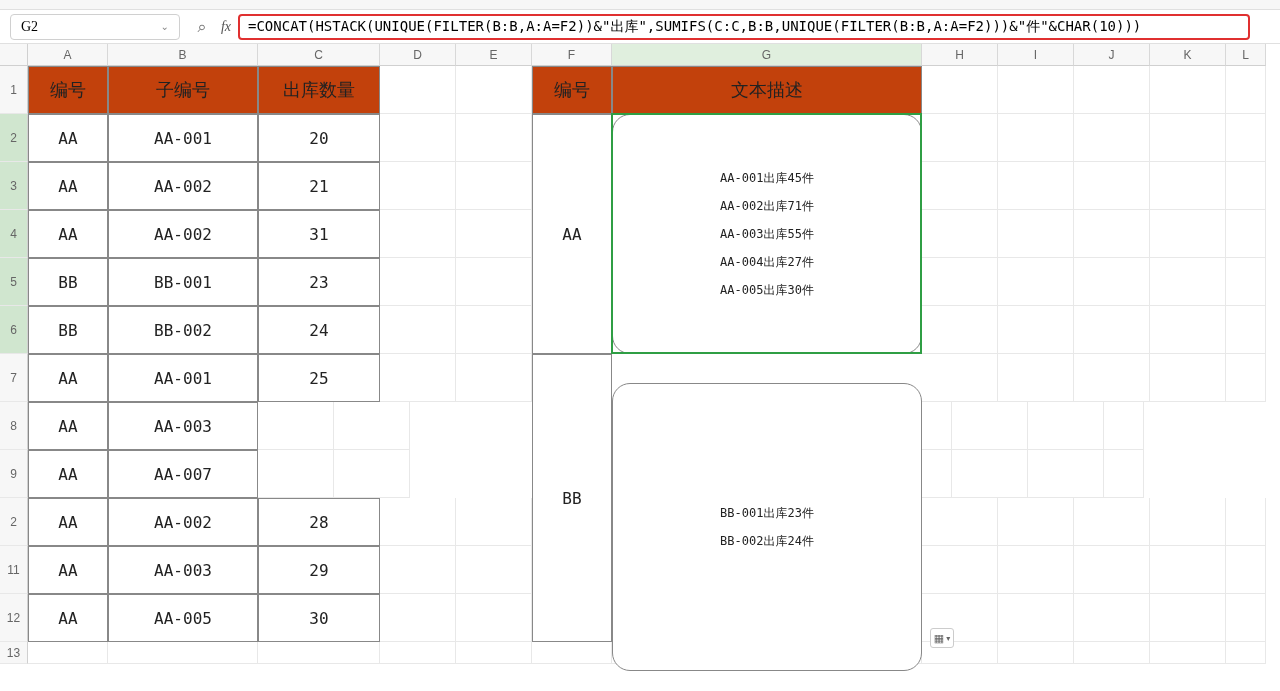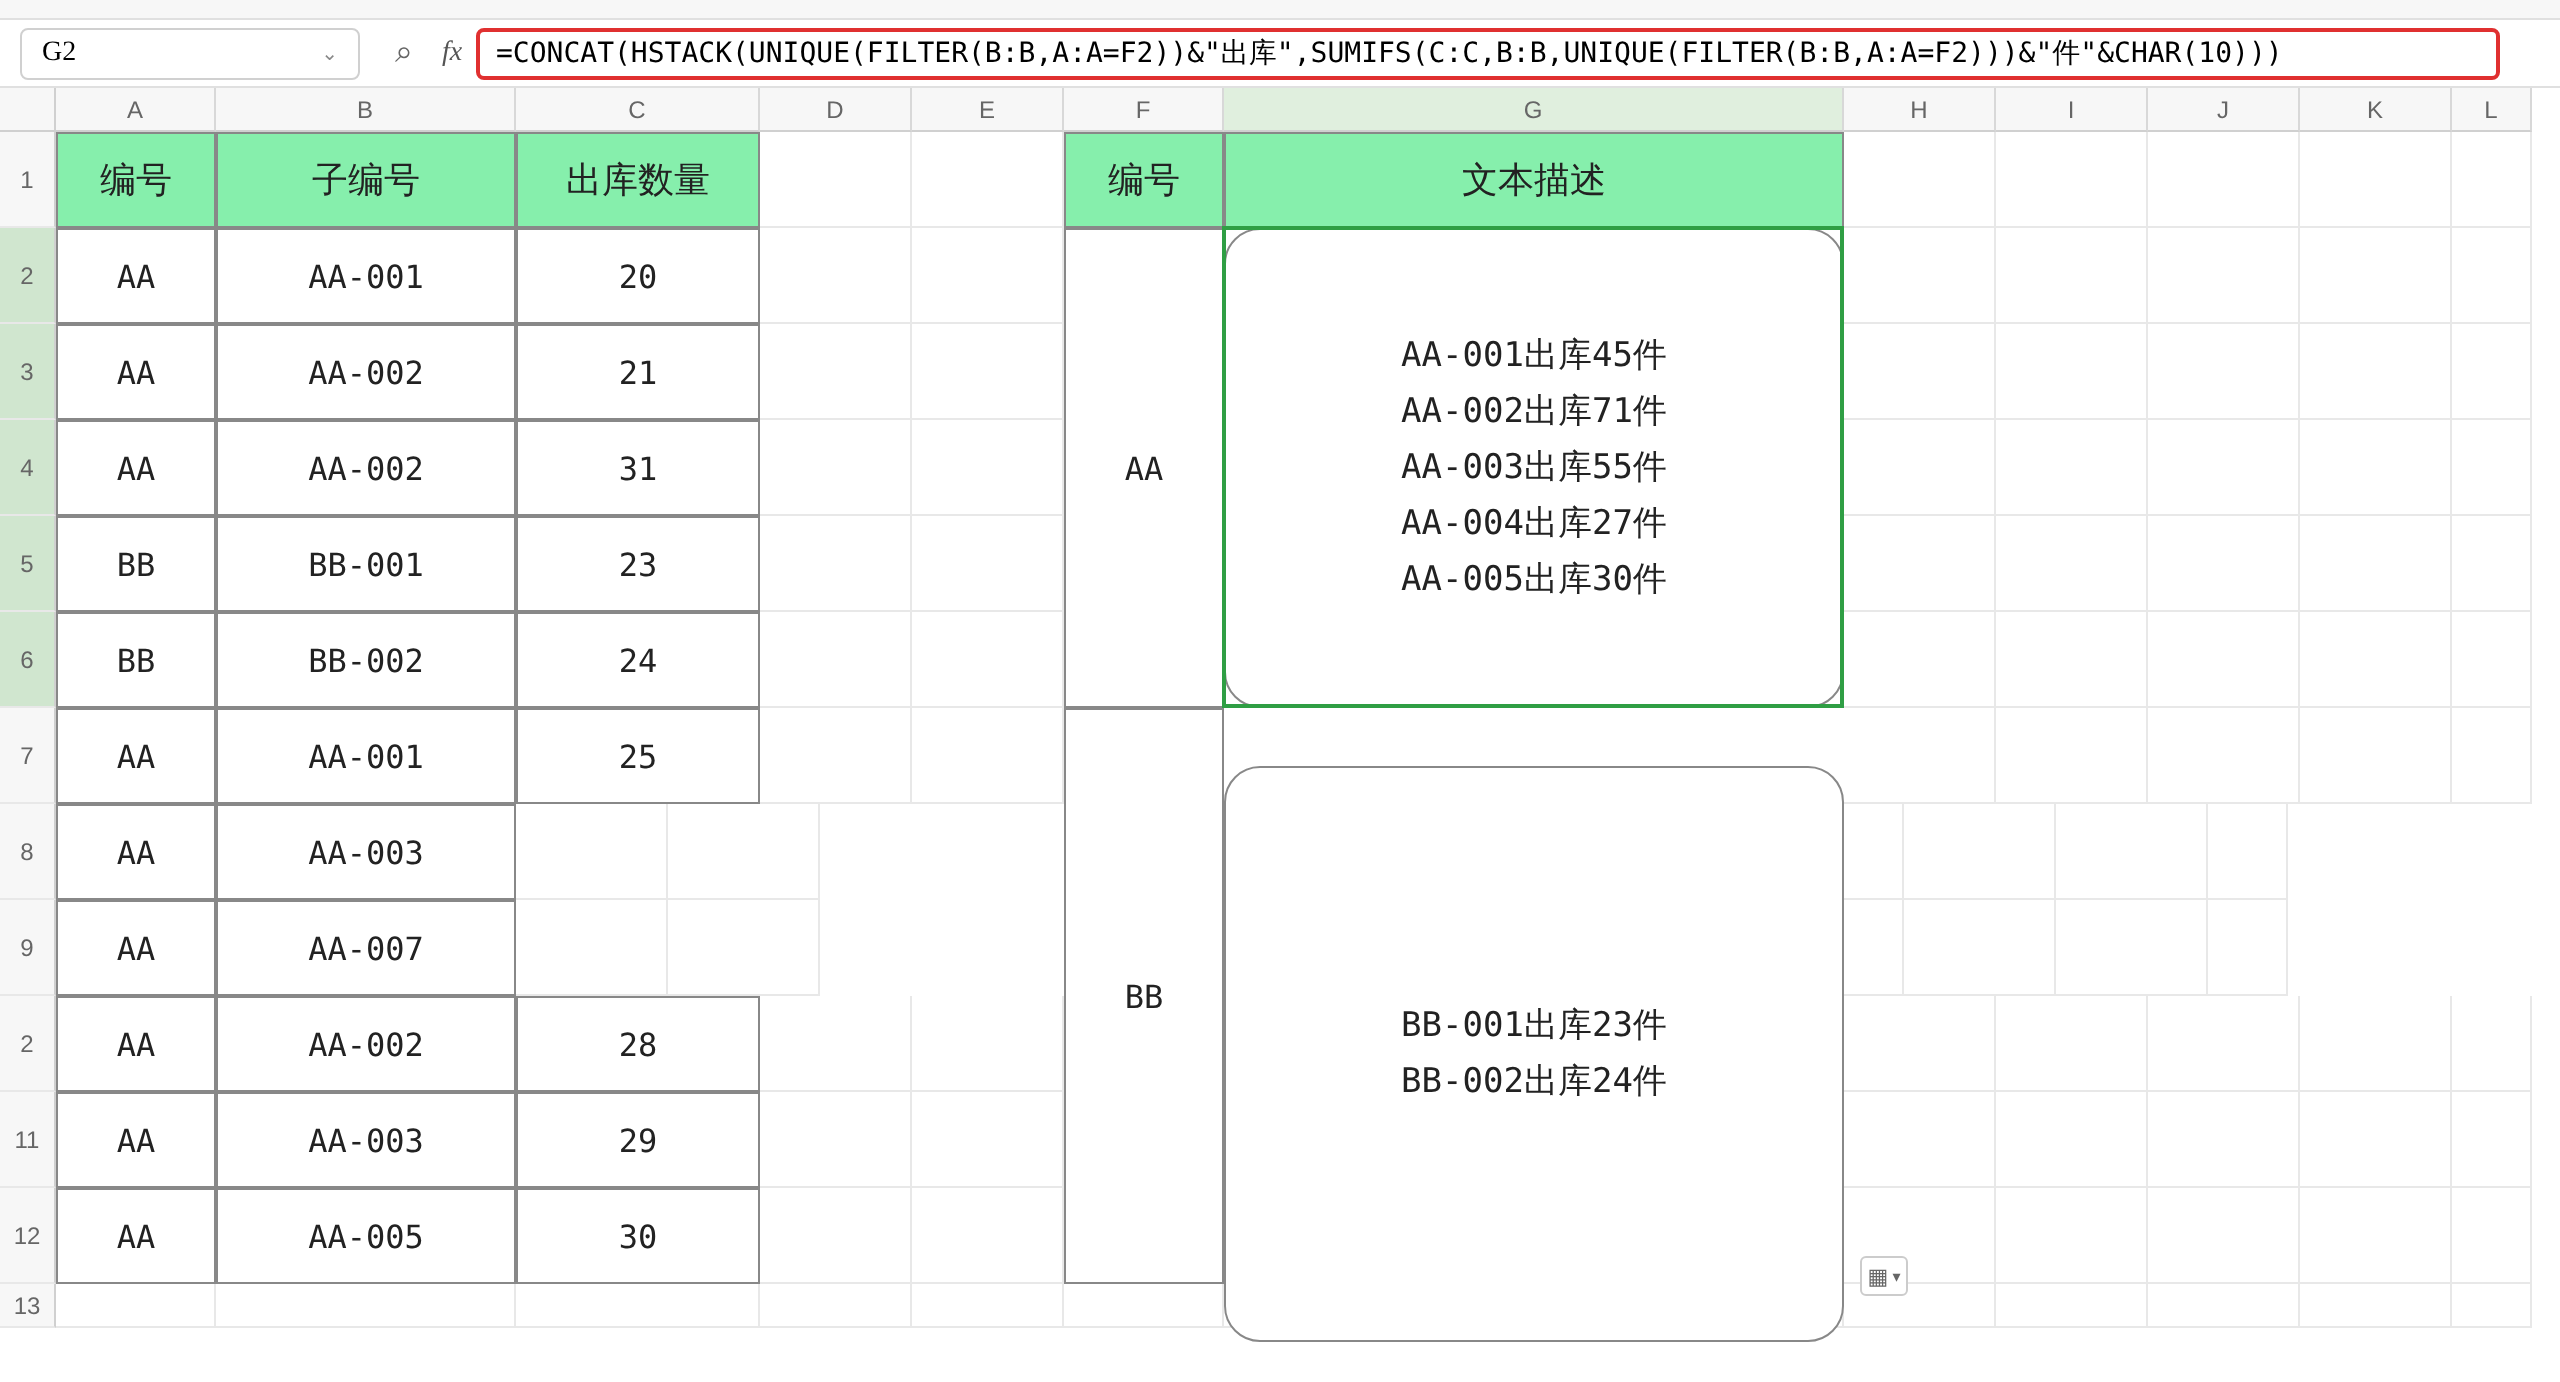--- a/index.html
+++ b/index.html
@@ -144,32 +144,32 @@
   .cK { width: 76px; }
   .cL { width: 40px; }
 
   
   .r1  { height: 48px; }
   .rstd{ height: 48px; }
   .r13 { height: 22px; }
 
   
   .hdr {
-    background: #86efac;
+    background: #c2410c;
     border: 1px solid #888 !important;
     font-size: 18px;
   }
   .tbl {
     border: 1px solid #888 !important;
   }
   .tallG {
     flex-direction: column;
     justify-content: center;
     line-height: 28px;
-    font-size: 17px;
+    font-size: 12px;
     white-space: pre-line;
     text-align: center;
     border-radius: 18px;
   }
 
   
   .sel-border {
     position: absolute;
     border: 2px solid #2f9e44;
     pointer-events: none;

